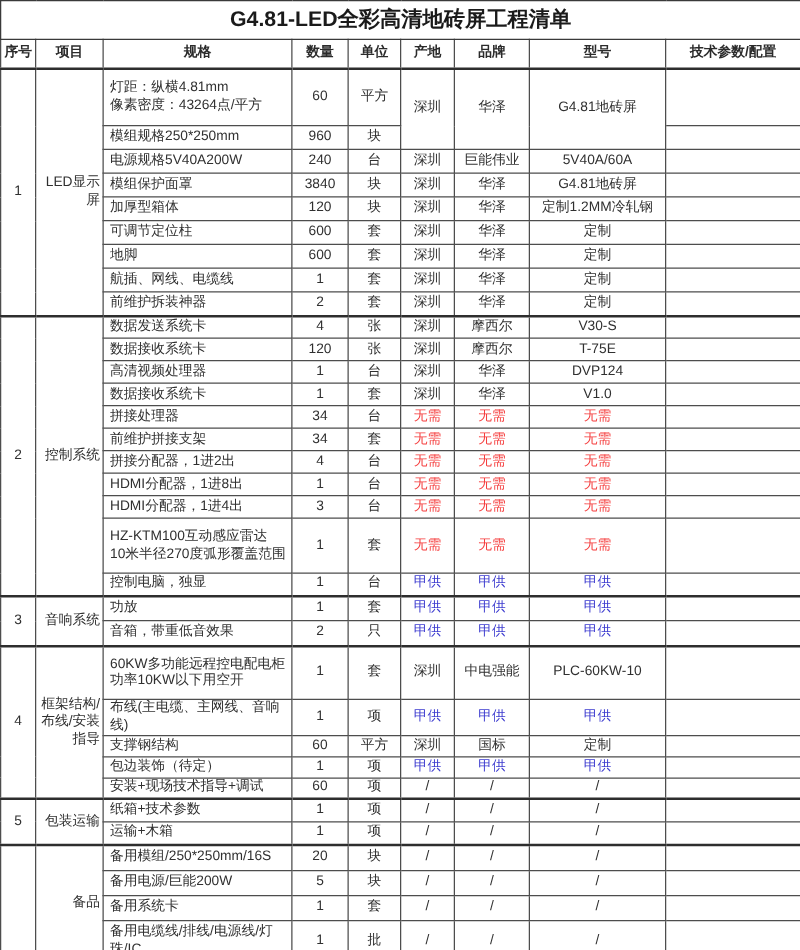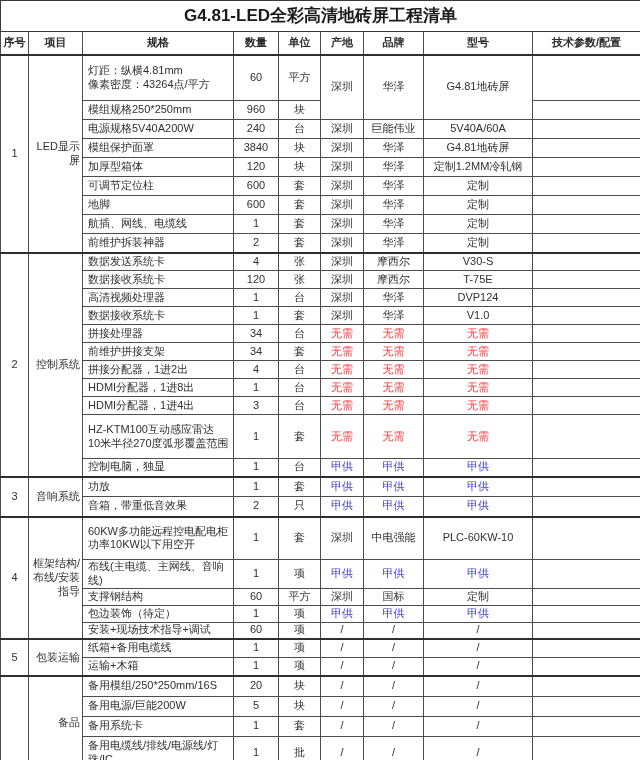--- a/index.html
+++ b/index.html
@@ -294,21 +294,21 @@
           <td>60</td>
           <td>项</td>
           <td>/</td>
           <td>/</td>
           <td>/</td>
           <td></td>
         </tr>
         <tr class="section-start" style="height: 18px;">
           <td rowspan="2">5</td>
           <td class="item" rowspan="2">包装运输</td>
-          <td class="spec">纸箱+备用电缆线</td>
+          <td class="spec">纸箱+技术参数</td>
           <td>1</td>
           <td>项</td>
           <td>/</td>
           <td>/</td>
           <td>/</td>
           <td></td>
         </tr>
         <tr style="height: 19px;">
           <td class="spec">运输+木箱</td>
           <td>1</td>

